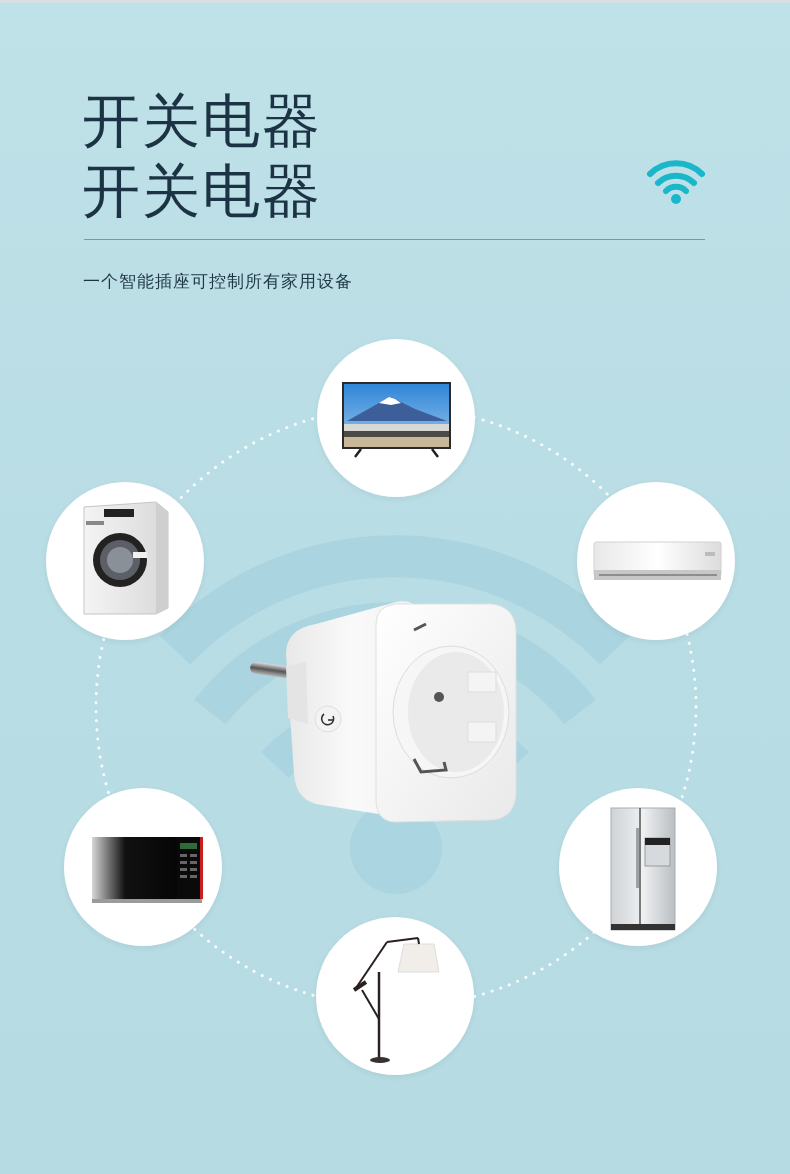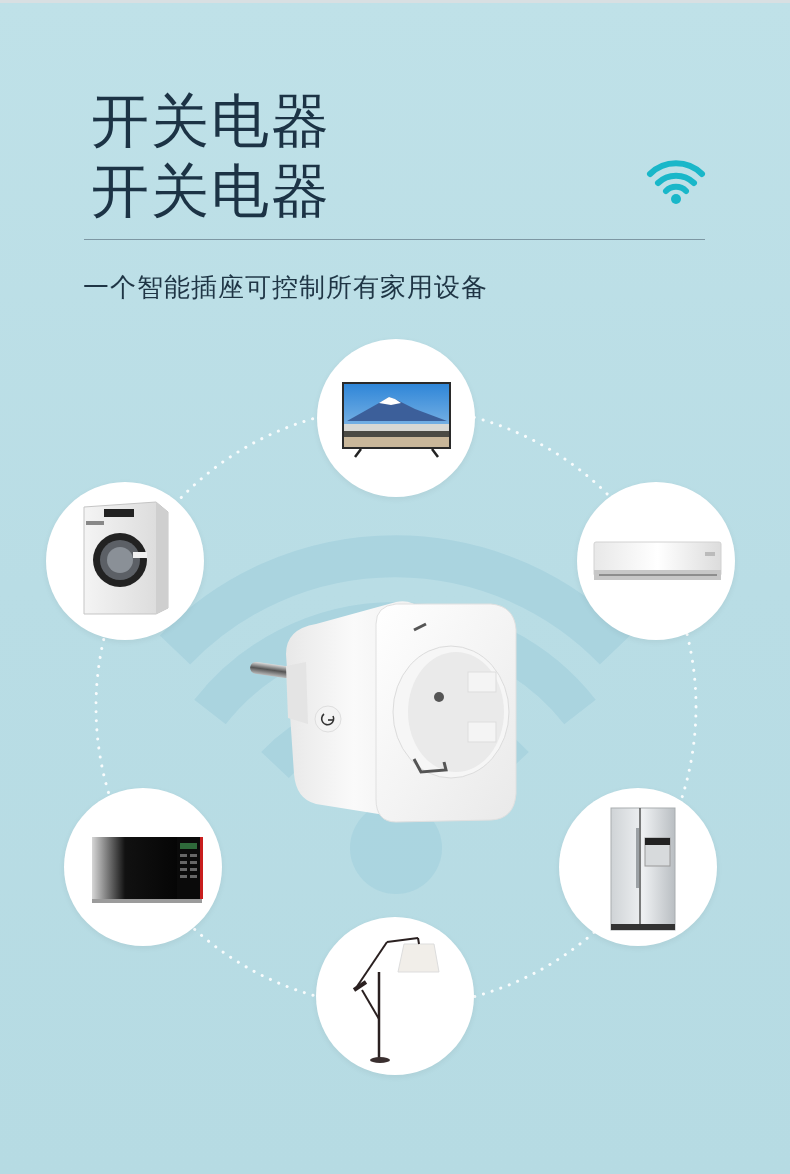--- a/index.html
+++ b/index.html
@@ -1,23 +1,23 @@
 <!DOCTYPE html>
 <html><head>
 <meta charset="utf-8">
 <style>
   html,body{margin:0;padding:0;}
   body{width:790px;height:1174px;overflow:hidden;background:#bcdfe6;font-family:"DejaVu Sans","Liberation Sans",sans-serif;}
   .page{position:relative;width:790px;height:1174px;background:linear-gradient(180deg,#bfe1e8 0%,#b9dde5 50%,#b6dbe3 100%);overflow:hidden;}
   .top-strip{position:absolute;left:0;top:0;width:790px;height:3px;background:#d8dfe2;}
   .title{position:absolute;left:82px;top:86px;font-size:58px;line-height:70px;color:#1c3345;letter-spacing:2px;font-weight:400;margin:0;}
-  .title span{display:block;margin-left:9px;}
+  .title span{display:block;}
   .wifi-top{position:absolute;left:645px;top:155px;width:62px;height:52px;}
   .divider{position:absolute;left:84px;top:239px;width:621px;height:1px;background:#7d97a3;}
-  .subtitle{position:absolute;left:83px;top:270px;font-size:26px;color:#1f3545;letter-spacing:1px;}
+  .subtitle{position:absolute;left:83px;top:270px;font-size:17px;color:#1f3545;letter-spacing:1px;}
   .bg-wifi{position:absolute;left:0;top:0;width:790px;height:1174px;}
   .ring{position:absolute;left:0;top:0;width:790px;height:1174px;}
   .bubble{position:absolute;width:158px;height:158px;border-radius:50%;background:#ffffff;box-shadow:0 2px 6px rgba(0,0,0,0.06);}
   .bubble svg{position:absolute;left:0;top:0;width:158px;height:158px;}
   .plug{position:absolute;left:246px;top:594px;width:280px;height:240px;}
 </style>
 </head>
 <body>
 
 <div class="page">

